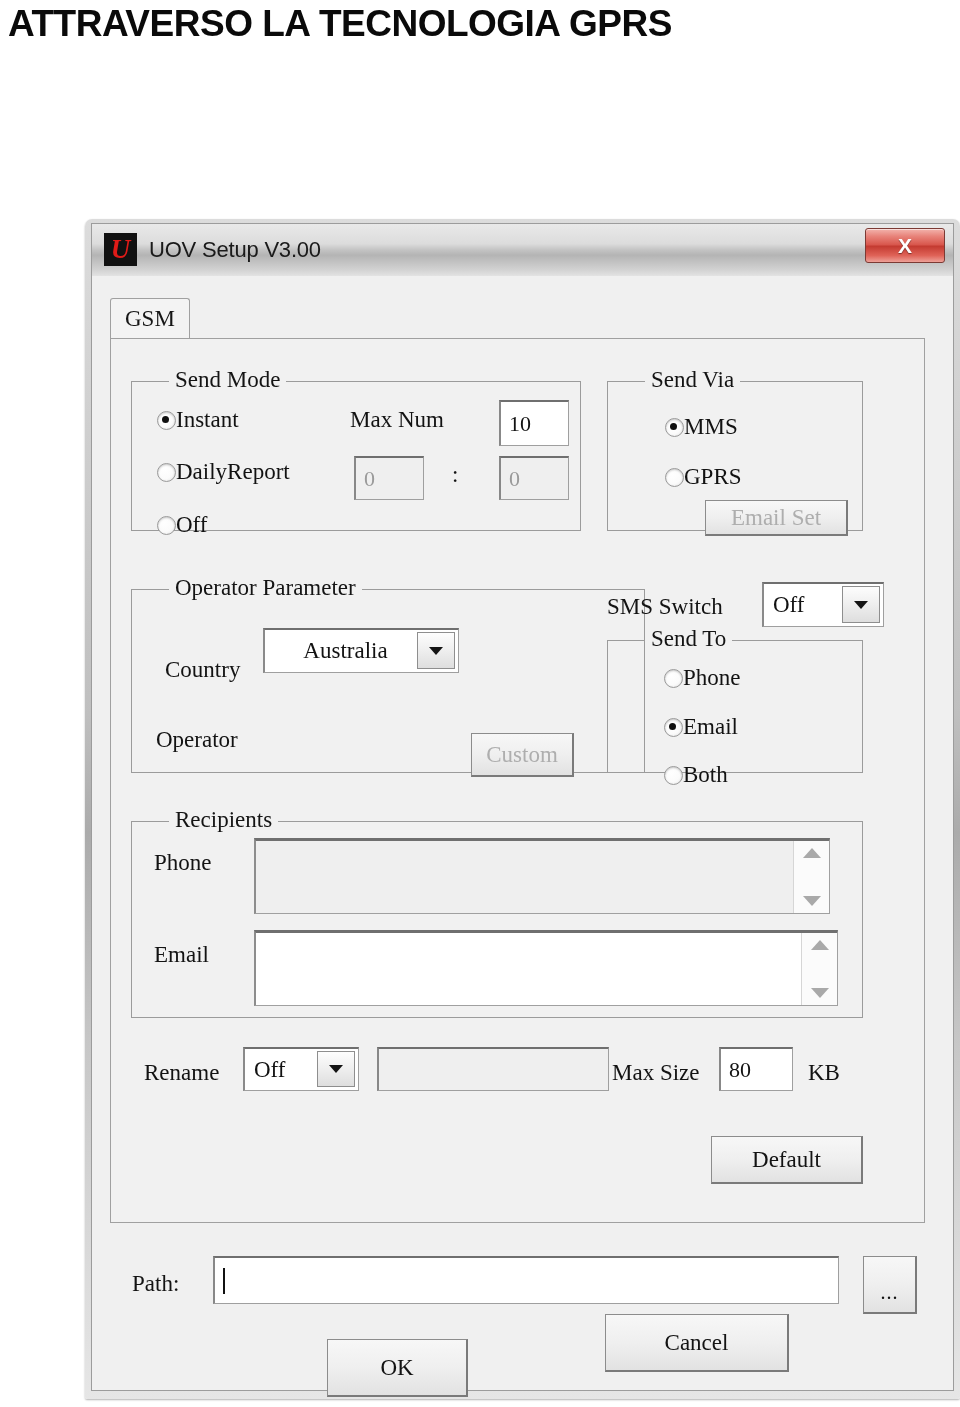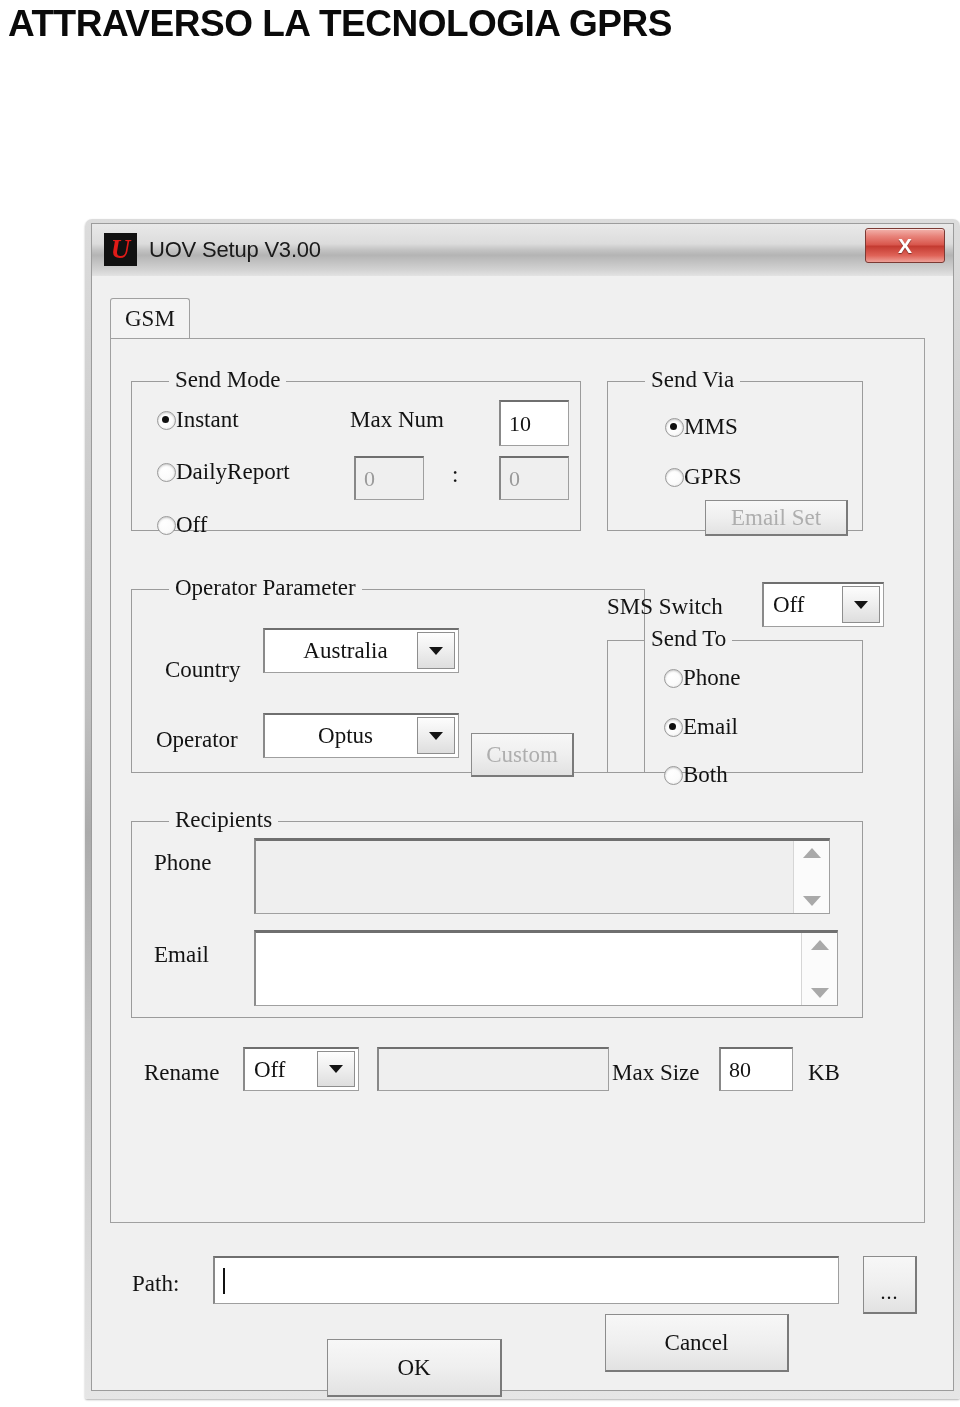--- a/index.html
+++ b/index.html
@@ -419,26 +419,20 @@
 
             <div class="lbl" style="left:24px; top:67px;margin-left:9px;">Country</div>
             <div class="combo" style="left:131px; top:38px; width:196px; height:45px;">
               <span class="combo-text">Australia</span>
               <span class="combo-btn">
                 <span class="arrow-down"></span>
               </span>
             </div>
 
             <div class="lbl" style="left:24px; top:137px;">Operator</div>
-            <div class="combo" style="left:131px; top:123px; width:196px; height:45px;">
-              <span class="combo-text">Optus</span>
-              <span class="combo-btn">
-                <span class="arrow-down"></span>
-              </span>
-            </div>
 
             <div class="btn disabled" style="left:339px; top:123px; width:103px; height:44px;margin-top:20px;">
               <span>Custom</span>
             </div>
           </div>
 
           <div class="lbl" style="left:496px; top:255px;">SMS Switch</div>
           <div class="combo" style="left:651px; top:243px; width:122px; height:45px;">
             <span class="combo-text">Off</span>
             <span class="combo-btn">
@@ -494,34 +488,37 @@
           </div>
           <div class="tbox disabled" style="left:266px; top:708px; width:232px; height:44px;">
             <span></span>
           </div>
           <div class="lbl" style="left:501px; top:721px;">Max Size</div>
           <div class="tbox" style="left:608px; top:708px; width:74px; height:44px;">
             <span>80</span>
           </div>
           <div class="lbl" style="left:697px; top:721px;">KB</div>
 
+          <div class="btn" style="left:600px; top:797px; width:152px; height:48px;">
+            <span>Default</span>
+          </div>
 
         </div>
       </div>
 
       <div class="lbl" style="left:40px; top:995px;">Path:</div>
       <div class="tbox" style="left:121px; top:980px; width:626px; height:48px;">
         <span class="caret"></span>
         <span></span>
       </div>
       <div class="btn small-dots" style="left:771px; top:980px; width:54px; height:58px;">
         <span>...</span>
       </div>
 
-      <div class="btn" style="left:235px; top:1063px; width:175px; height:58px;">
+      <div class="btn" style="left:235px; top:1063px; width:141px; height:58px;">
         <span>OK</span>
       </div>
       <div class="btn" style="left:513px; top:1038px; width:184px; height:58px;">
         <span>Cancel</span>
       </div>
 
     </div>
   </div>
 </div>
 

